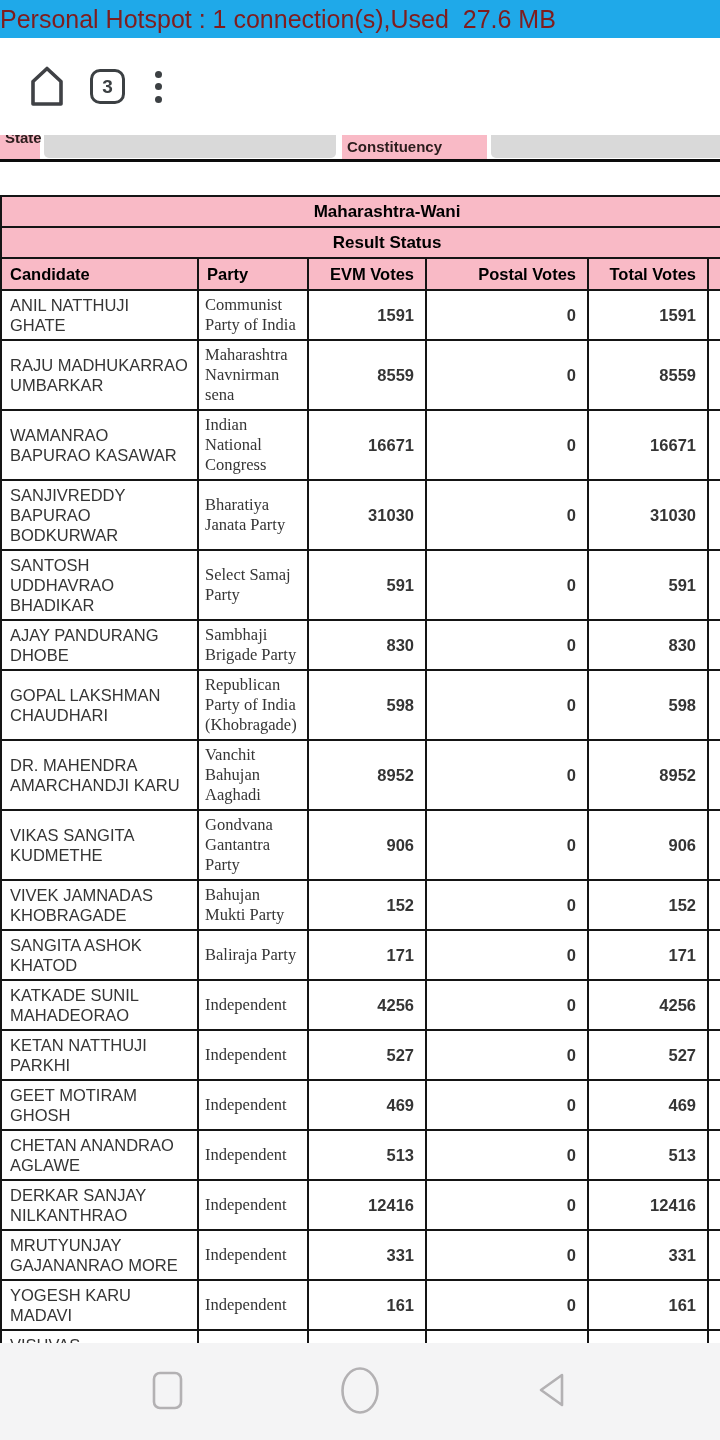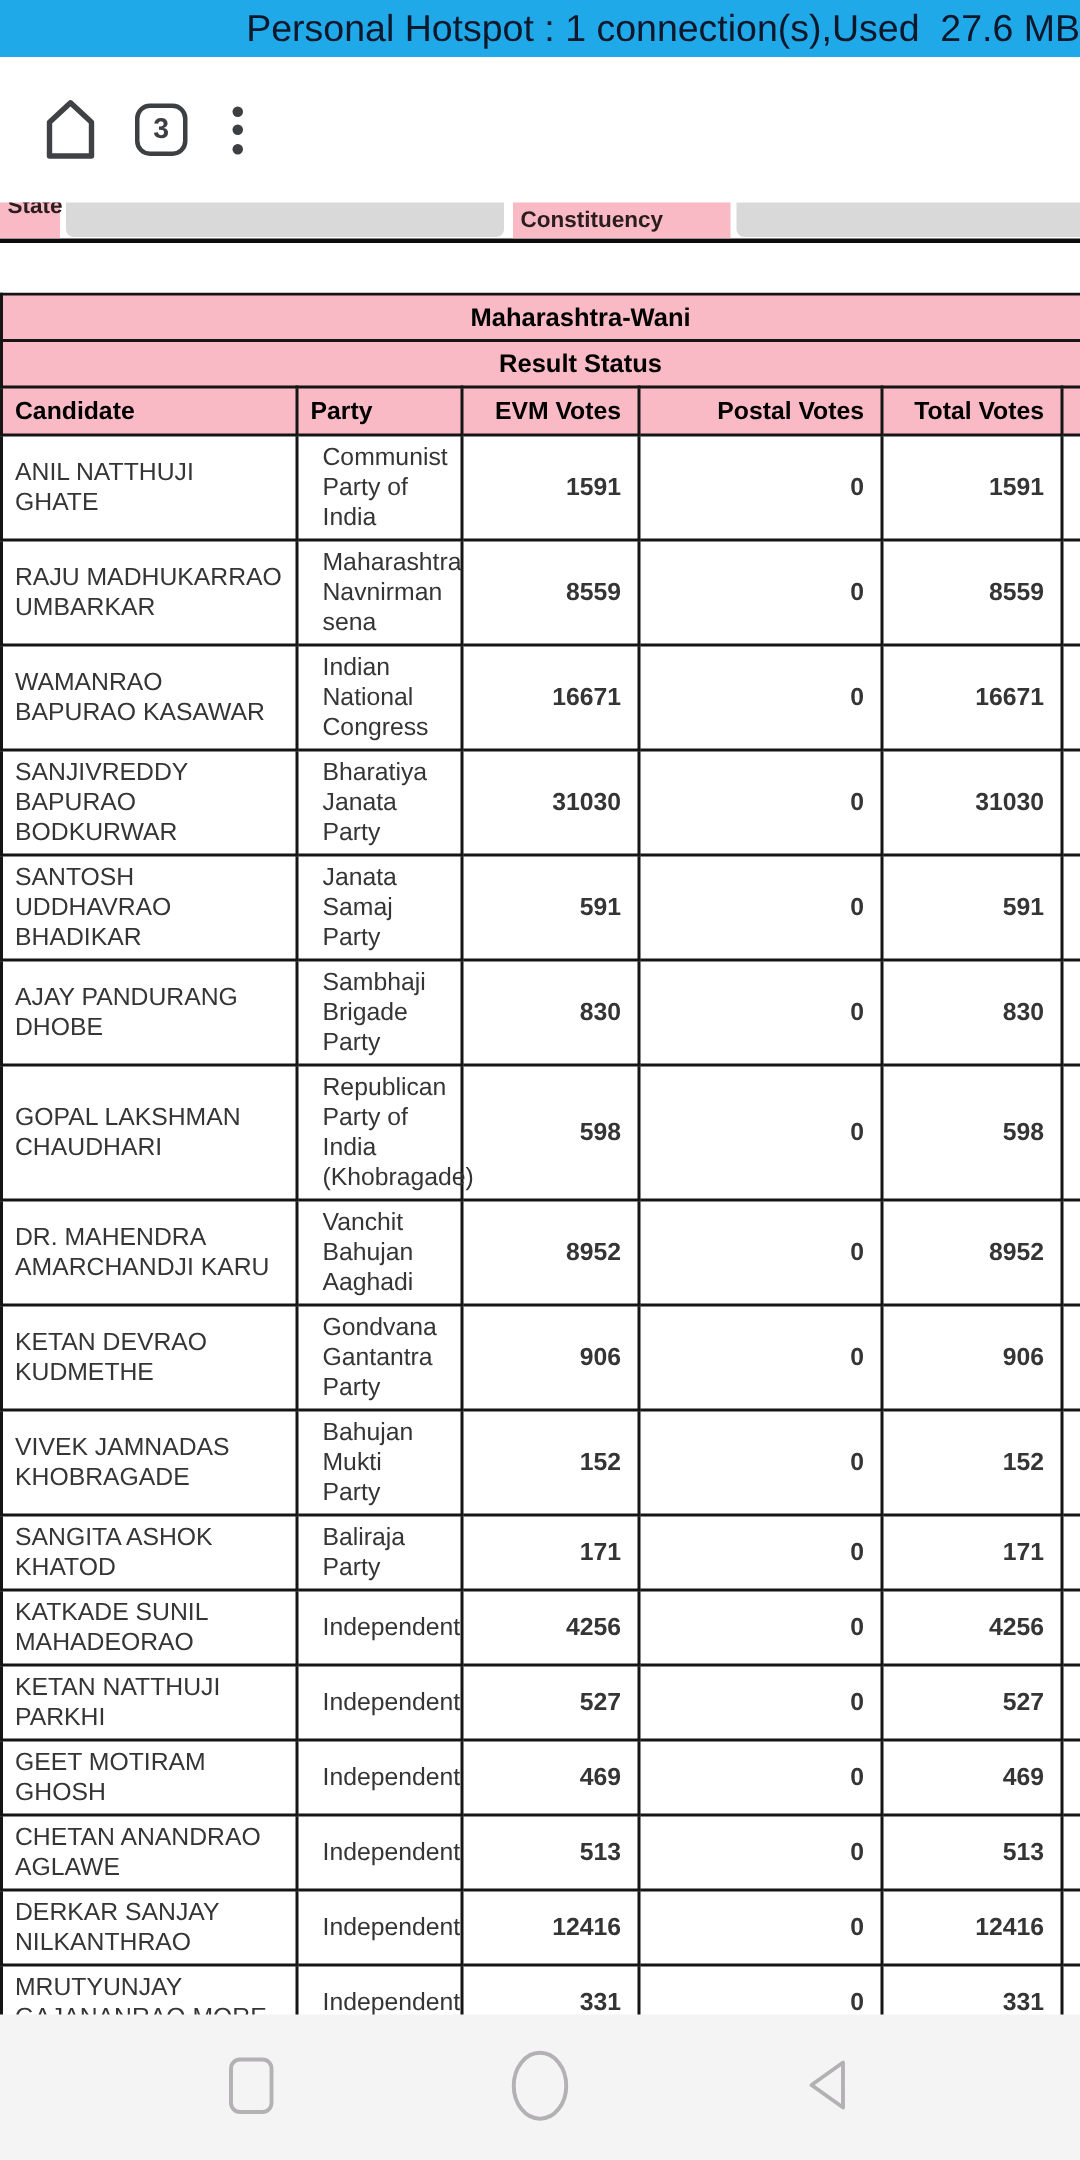--- a/index.html
+++ b/index.html
@@ -1,22 +1,22 @@
 <!DOCTYPE html>
 <html><head>
 <meta charset="utf-8">
 <style>
   * { margin:0; padding:0; box-sizing:border-box; }
   html,body { background:#fff; }
   body { font-family:"Liberation Sans", sans-serif; }
   .screen { position:relative; width:720px; height:1440px; overflow:hidden; background:#fff; margin:0 auto; }
 
   
-  .statusbar { height:38px; background:#1fa9e9; display:flex; align-items:center; justify-content:flex-end;
-    font-size:25px; color:#0f172a; white-space:pre; }
+  .statusbar { height:38px; background:#1fa9e9; display:flex; align-items:center; justify-content:flex-start;
+    font-size:25px; color:#7f1d1d; white-space:pre; }
 
   
   .toolbar { height:97px; background:#fff; display:flex; align-items:center; padding:0 26px; gap:22px; }
   .icon-btn { flex:0 0 auto; display:flex; align-items:center; justify-content:center; background:none; border:none; }
   .omnibox { flex:1 1 auto; min-width:0; height:66px; background:#f0f1f2; border-radius:33px;
     display:flex; align-items:center; padding:0 20px; gap:15px; border:none; }
   .url { font-size:30px; color:#202124; white-space:nowrap; overflow:hidden; }
   .url .path { color:#9aa0a6; }
   .tab-btn { width:35px; height:35px; border:3.5px solid #3c4043; border-radius:10px; background:none;
     display:flex; align-items:center; justify-content:center; font-weight:bold; font-size:19px; color:#3c4043; }
@@ -41,21 +41,21 @@
   
   .table-wrap { width:720px; overflow:hidden; }
   table.results { width:772px; border-collapse:collapse; table-layout:fixed; background:#fff; }
   table.results th, table.results td { border:2.5px solid #151515; vertical-align:middle; }
   .row-banner td { background:#f9bac6; text-align:center; font-weight:bold; font-size:17px; color:#000;
     height:31px; padding:3px; }
   th { background:#f9bac6; font-size:16.5px; font-weight:bold; color:#000; height:32px; }
   th.h-left { text-align:left; padding:4px 8px;margin-top:25px; }
   th.h-right { text-align:right; padding:4px 11px 4px 4px; }
   td.c-cand { padding:4px 8px; font-size:16.5px; color:#353535; line-height:20px; height:30px; }
-  td.c-party { padding:4px 16px; font-size:16.5px; color:#353535; line-height:20px; }
+  td.c-party { padding:4px 6px; font-size:16.5px; color:#353535; line-height:20px;font-family:Liberation Serif, serif; }
   td.num { text-align:right; padding:4px 11px 4px 4px; font-size:16.5px; color:#353535;font-weight:bold; }
 
   
   .navbar { position:absolute; left:0; bottom:0; width:720px; height:97px; background:#f4f4f5;
     display:flex; align-items:center; justify-content:space-between; padding:0 152px; }
   .nav-btn { background:none; border:none; display:flex; align-items:center; justify-content:center; }
   .nav-stroke { stroke:#b3b1b3; fill:none; stroke-width:2.6; }
 </style>
 </head>
 <body>
@@ -161,21 +161,21 @@
     <td class="c-cand">SANJIVREDDY BAPURAO BODKURWAR</td>
     <td class="c-party">Bharatiya Janata Party</td>
     <td class="num">31030</td>
     <td class="num">0</td>
     <td class="num">31030</td>
     <td></td>
   </tr>
 
   <tr>
     <td class="c-cand">SANTOSH UDDHAVRAO BHADIKAR</td>
-    <td class="c-party">Janata Samaj Party</td>
+    <td class="c-party">Select Samaj Party</td>
     <td class="num">591</td>
     <td class="num">0</td>
     <td class="num">591</td>
     <td></td>
   </tr>
 
   <tr>
     <td class="c-cand">AJAY PANDURANG DHOBE</td>
     <td class="c-party">Sambhaji Brigade Party</td>
     <td class="num">830</td>
@@ -196,21 +196,21 @@
   <tr>
     <td class="c-cand">DR. MAHENDRA AMARCHANDJI KARU</td>
     <td class="c-party">Vanchit Bahujan Aaghadi</td>
     <td class="num">8952</td>
     <td class="num">0</td>
     <td class="num">8952</td>
     <td></td>
   </tr>
 
   <tr>
-    <td class="c-cand">KETAN DEVRAO KUDMETHE</td>
+    <td class="c-cand">VIKAS SANGITA KUDMETHE</td>
     <td class="c-party">Gondvana Gantantra Party</td>
     <td class="num">906</td>
     <td class="num">0</td>
     <td class="num">906</td>
     <td></td>
   </tr>
 
   <tr>
     <td class="c-cand">VIVEK JAMNADAS KHOBRAGADE</td>
     <td class="c-party">Bahujan Mukti Party</td>

